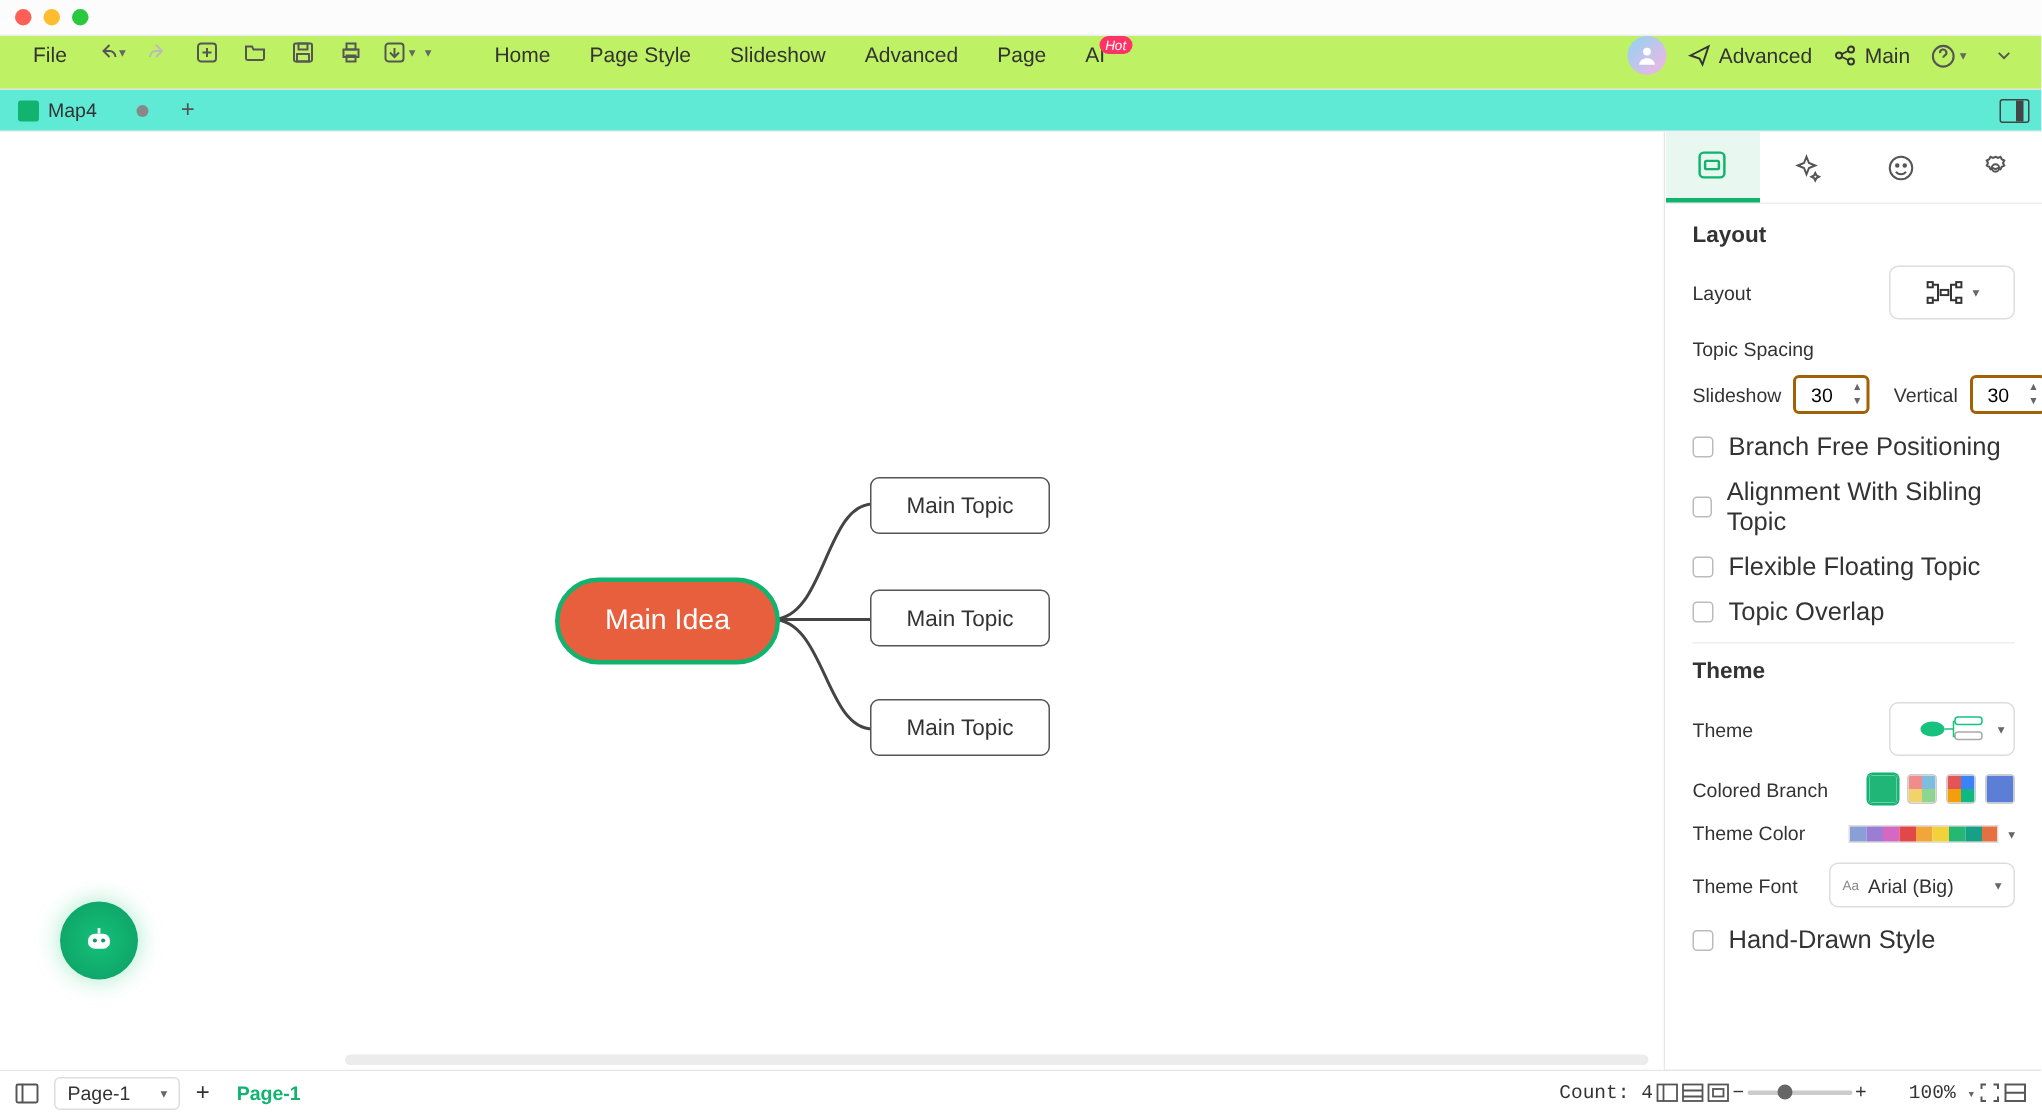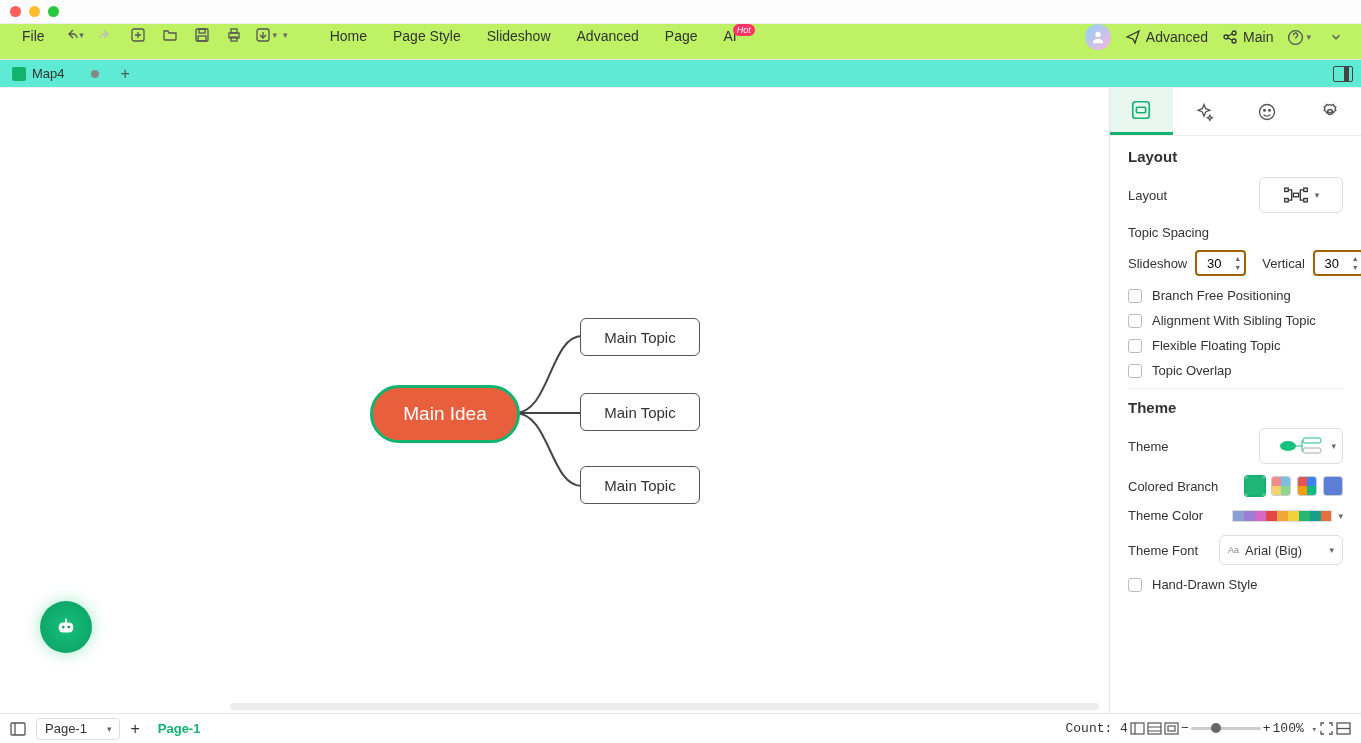--- a/index.html
+++ b/index.html
@@ -33,21 +33,21 @@
 .sp-tab.active { border-bottom: 3px solid #11b36e; color: #11b36e; background:#e8f7f0; }
 .panel-section { padding: 12px 18px; }
 .panel-title { font-weight: 700; font-size: 15px; margin-bottom: 12px; }
 .row { display: flex; align-items: center; justify-content: space-between; margin-bottom: 12px; font-size: 13px; }
 .layout-picker { width: 84px; height: 36px; border: 1px solid #ddd; border-radius: 6px; display: flex; align-items: center; justify-content: center; gap: 6px; cursor: pointer; }
 .subheader { font-size: 13px; color: #333; margin: 10px 0 10px; }
 .spinner { display: inline-flex; align-items: center; border: 2px solid #a16207; border-radius: 4px; height: 26px; }
 .spinner input { width: 34px; border: none; text-align: center; font-size: 13px; outline: none; }
 .spinner-btns { display: flex; flex-direction: column; }
 .spinner-btns span { font-size: 7px; line-height: 7px; padding: 1px 3px; cursor: pointer; color:#666; }
-.chk-row { display: flex; align-items: center; gap: 10px; margin: 10px 0; font-size: 13px; }
+.chk-row { display: flex; align-items: center; gap: 10px; margin: 10px 0; font-size: 17px; }
 .chk { width: 14px; height: 14px; border: 1.5px solid #bbb; border-radius: 3px; cursor: pointer; }
 .hr { border-top: 1px solid #eee; margin: 10px 0; }
 .theme-picker { width: 84px; height: 36px; border: 1px solid #ddd; border-radius: 6px; display: flex; align-items: center; justify-content: center; cursor: pointer; position:relative; }
 .swatches { display: flex; gap: 6px; }
 .sw { width: 20px; height: 20px; border: 1.3px solid #ccc; border-radius: 3px; cursor: pointer; display: grid; grid-template-columns: 1fr 1fr; grid-template-rows: 1fr 1fr; overflow:hidden; }
 .sw.active { border-color: #11b36e; box-shadow: 0 0 0 1px #11b36e; }
 .sw div{ } 
 .color-strip { display: flex; width: 100px; height: 12px; border: 1px solid #ddd; }
 .color-strip div { flex: 1; }
 .font-picker { border: 1px solid #ddd; border-radius: 6px; height: 30px; width: 124px; display: flex; align-items: center; padding: 0 8px; gap: 6px; cursor: pointer; font-size: 13px; }
@@ -392,21 +392,21 @@
       </span>
     <span class="icon-btn">
         <svg width="15" height="13" viewBox="0 0 15 13" fill="none" stroke="#555" stroke-width="1.2">
           <rect x="1" y="1" width="13" height="11"></rect>
           <rect x="4" y="4" width="7" height="5"></rect>
         </svg>
       </span>
     <span style="cursor:pointer;">−</span>
     <div class="zoom-slider"></div>
     <span style="cursor:pointer;">+</span>
-    <span style="cursor:pointer;"><span>100%</span> <span class="caret">▾</span></span>
+    <span style="cursor:pointer;margin-left:26px;"><span>100%</span> <span class="caret">▾</span></span>
     <span class="icon-btn">
         <svg width="15" height="15" viewBox="0 0 15 15" fill="none" stroke="#555" stroke-width="1.3">
           <path d="M2 5V2h3M13 5V2h-3M2 10v3h3M13 10v3h-3"></path>
         </svg>
       </span>
     <span class="icon-btn">
         <svg width="15" height="13" viewBox="0 0 15 13" fill="none" stroke="#555" stroke-width="1.3">
           <rect x="1" y="1" width="13" height="11"></rect>
           <path d="M1 6.5h13"></path>
         </svg>

